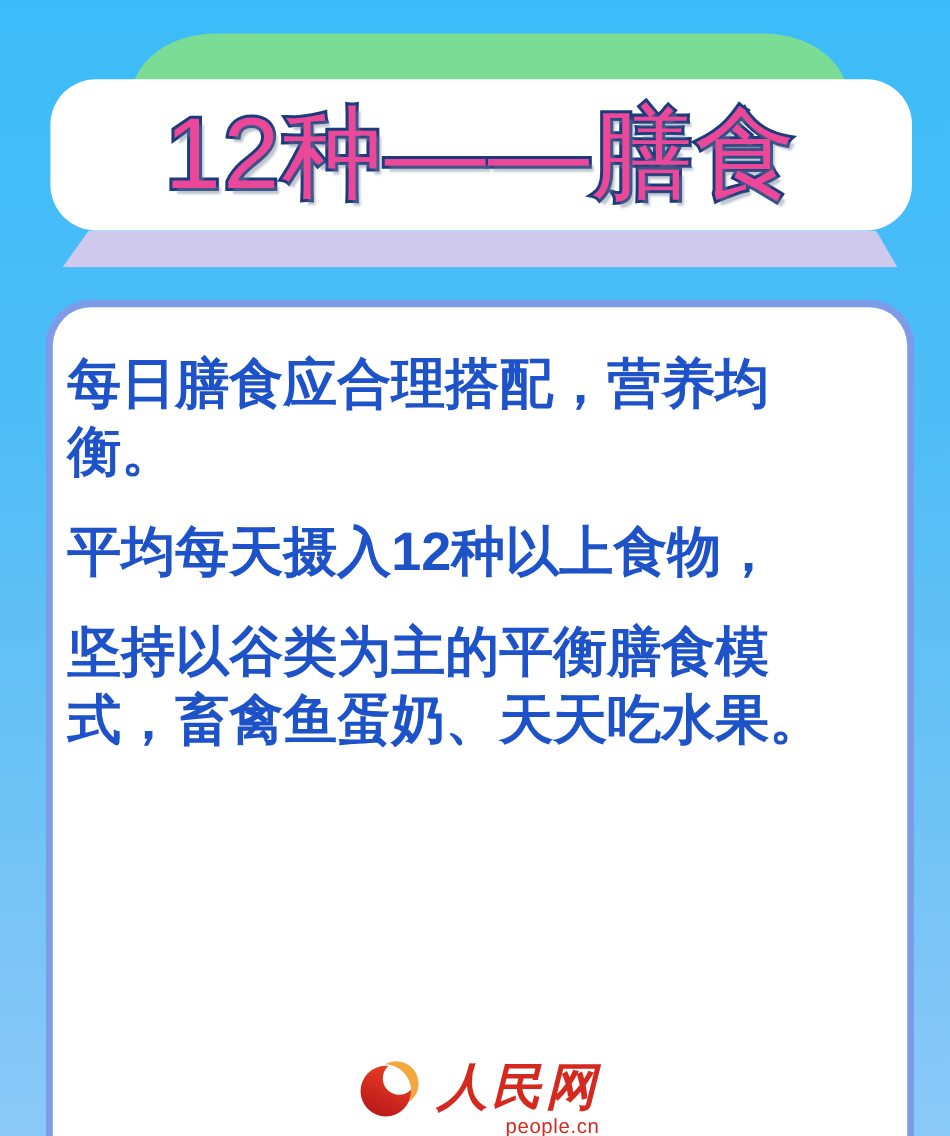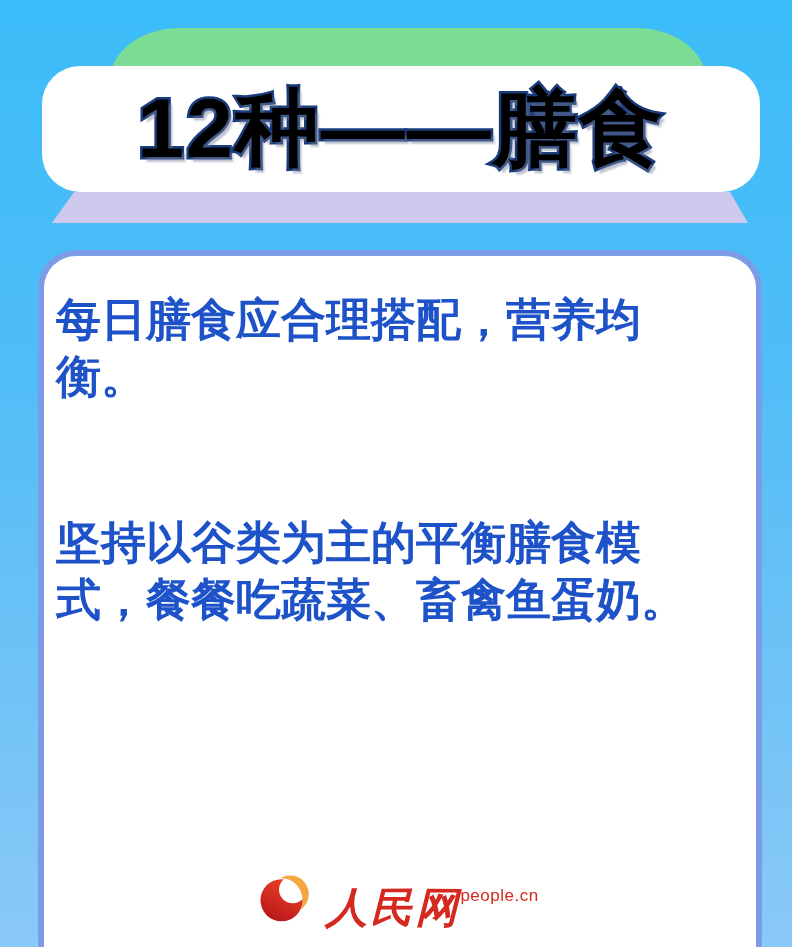--- a/index.html
+++ b/index.html
@@ -53,23 +53,23 @@
     height: 126px;
     background: #ffffff;
     border-radius: 38px;
     z-index: 2;
     display: flex;
     align-items: center;
     justify-content: center;
   }
   .title {
     font-size: 84px;
-    font-weight: bold;
+    font-weight: normal;
     letter-spacing: 2px;
-    color: #000000;
+    color: #ec4899;
     -webkit-text-stroke: 5px #1b3c7c;
     paint-order: stroke fill;
     text-shadow: 4px 5px 2px rgba(110, 125, 150, 0.45);
     white-space: nowrap;
   }
 
   
   .card {
     position: absolute;
     left: 38px;
@@ -107,21 +107,22 @@
     gap: 10px;
     z-index: 2;
   }
   .logo-mark {
     width: 62px;
     height: 62px;
     flex: 0 0 auto;
   }
   .logo-text-col {
     display: flex;
-    align-items: flex-start;
+    flex-direction: column;
+    align-items: flex-end;
     margin-top: 17px;
   }
   .logo-cn {
     font-family: "Liberation Serif", serif;
     font-size: 42px;
     line-height: 44px;
     font-weight: bold;
     color: #d5281e;
     letter-spacing: 3px;
     font-style: italic;
@@ -147,25 +148,25 @@
   <div class="banner">
     <div class="title">12种——膳食</div>
   </div>
 
   <div class="card">
     <p class="para">
       <span class="line1">每日膳食应合理搭配，营养均</span><br>
       <span class="line2">衡。</span>
     </p>
     <p class="para">
-      <br>
+      <span class="line1">平均每天摄入12种以上食物，</span><br>
     </p>
     <p class="para">
       <span class="line1">坚持以谷类为主的平衡膳食模</span><br>
-      <span class="line2">式，餐餐吃蔬菜、畜禽鱼蛋奶。</span>
+      <span class="line2">式，畜禽鱼蛋奶、天天吃水果。</span>
     </p>
   </div>
 
   <div class="footer">
     <svg class="logo-mark" viewBox="0 0 100 100" aria-hidden="true">
       <defs>
         <linearGradient id="redgrad" x1="0.7" y1="0" x2="0.2" y2="1">
           <stop offset="0" stop-color="#ee4023"></stop>
           <stop offset="1" stop-color="#b5161b"></stop>
         </linearGradient>

